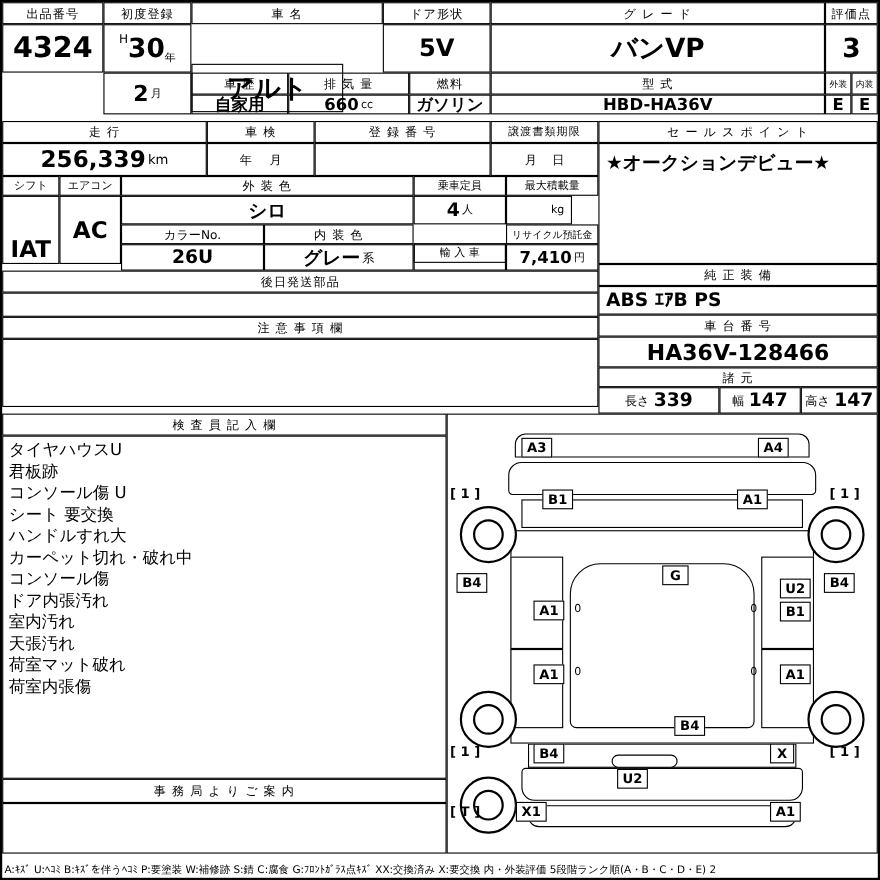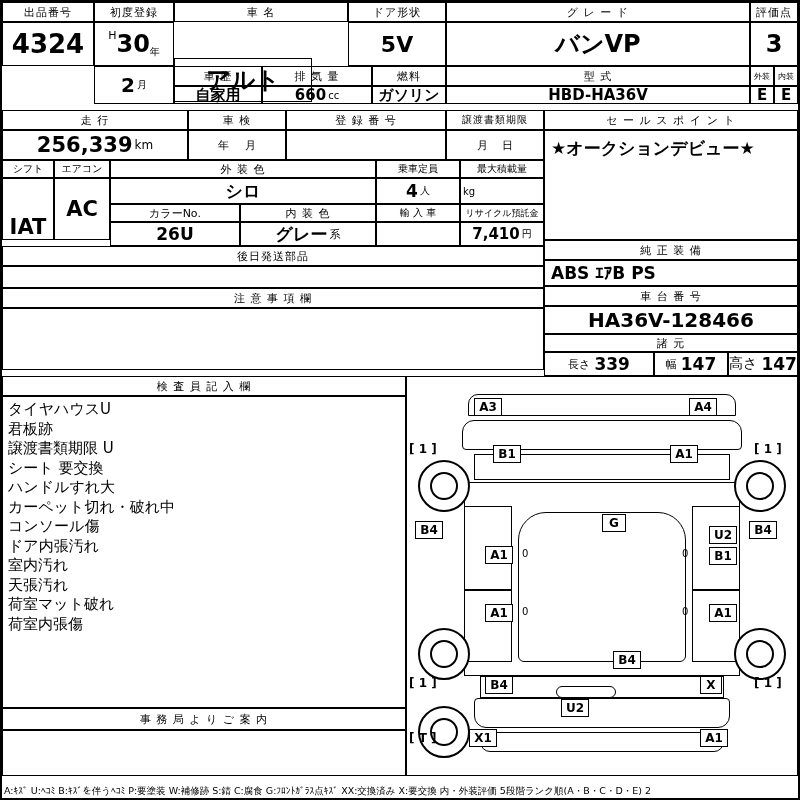--- a/index.html
+++ b/index.html
@@ -176,31 +176,31 @@
   <div class="bx" style="left:54px;top:178px;width:56px;height:62px;">
       <span class="val" style="font-size:21px;">AC</span>
     </div>
   <div class="bx" style="left:110px;top:178px;width:266px;height:26px;text-align:right;">
       <span class="val-md">シロ</span>
     </div>
   <div class="bx" style="left:376px;top:178px;width:84px;height:26px;">
     <span class="val-md">4</span>
       <span class="unit">人</span>
   </div>
-  <div class="bx" style="left:460px;top:178px;width:84px;height:26px;justify-content:flex-start;padding-right:6px;">
+  <div class="bx" style="left:460px;top:178px;width:60px;height:26px;justify-content:flex-end;padding-right:6px;">
     <span class="unit" style="font-size:10px;">kg</span>
   </div>
 
   <div class="bx lbl" style="left:110px;top:204px;width:130px;height:18px;font-size:11px;letter-spacing:0;">
       <span>カラーNo.</span>
     </div>
   <div class="bx lbl" style="left:240px;top:204px;width:136px;height:18px;">
       <span>内 装 色</span>
     </div>
-  <div class="bx lbl" style="left:376px;top:204px;width:84px;height:18px;font-size:10px;letter-spacing:0;">
+  <div class="bx lbl" style="left:376px;top:221px;width:84px;height:18px;font-size:10px;letter-spacing:0;">
       <span>輸 入 車</span>
     </div>
   <div class="bx lbl" style="left:460px;top:204px;width:84px;height:18px;font-size:9px;letter-spacing:0;">
       <span>リサイクル預託金</span>
     </div>
 
   <div class="bx" style="left:110px;top:222px;width:130px;height:24px;">
       <span class="val-md">26U</span>
     </div>
   <div class="bx" style="left:240px;top:222px;width:136px;height:24px;">
@@ -248,32 +248,32 @@
     </div>
   <div class="bx" style="left:544px;top:352px;width:110px;height:24px;">
     <span style="font-size:11px;margin-right:4px;">長さ</span>
     <span class="val-md">339</span>
   </div>
   <div class="bx" style="left:654px;top:352px;width:74px;height:24px;">
     <span style="font-size:11px;margin-right:4px;">幅</span>
     <span class="val-md">147</span>
   </div>
   <div class="bx" style="left:728px;top:352px;width:70px;height:24px;">
-    <span style="font-size:14px;margin-right:4px;">高さ</span>
+    <span style="font-size:11px;margin-right:4px;">高さ</span>
     <span class="val-md">147</span>
   </div>
 
   <div class="bx lbl" style="left:2px;top:376px;width:404px;height:20px;">
       <span>検 査 員 記 入 欄</span>
     </div>
   <div class="bx" style="left:2px;top:396px;width:404px;height:312px;"></div>
   <ul class="insp-list" style="left:8px;top:400px;width:392px;">
     <li>タイヤハウスU</li>
     <li>君板跡</li>
-    <li>譲渡書類期限 U</li>
+    <li>コンソール傷 U</li>
     <li>シート 要交換</li>
     <li>ハンドルすれ大</li>
     <li>カーペット切れ・破れ中</li>
     <li>コンソール傷</li>
     <li>ドア内張汚れ</li>
     <li>室内汚れ</li>
     <li>天張汚れ</li>
     <li>荷室マット破れ</li>
     <li>荷室内張傷</li>
   </ul>

